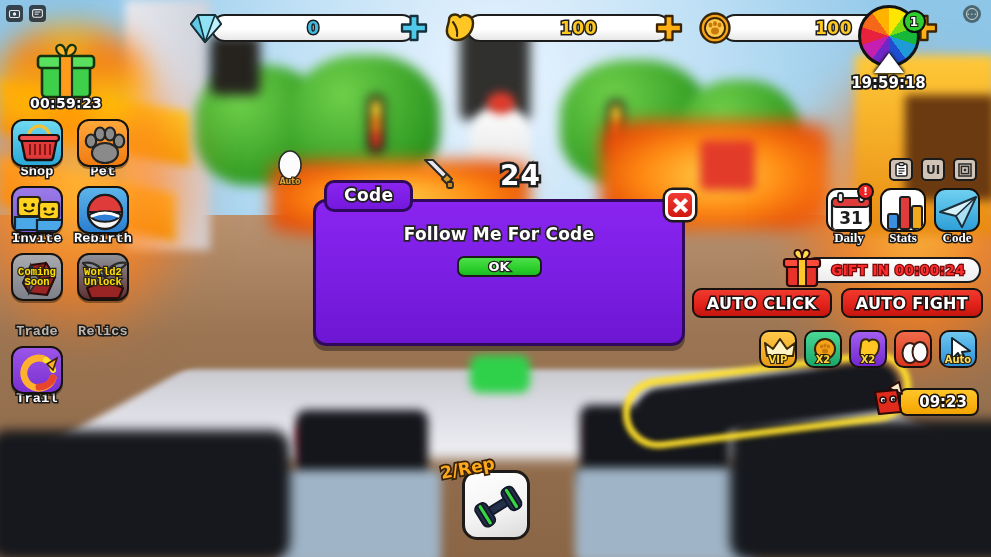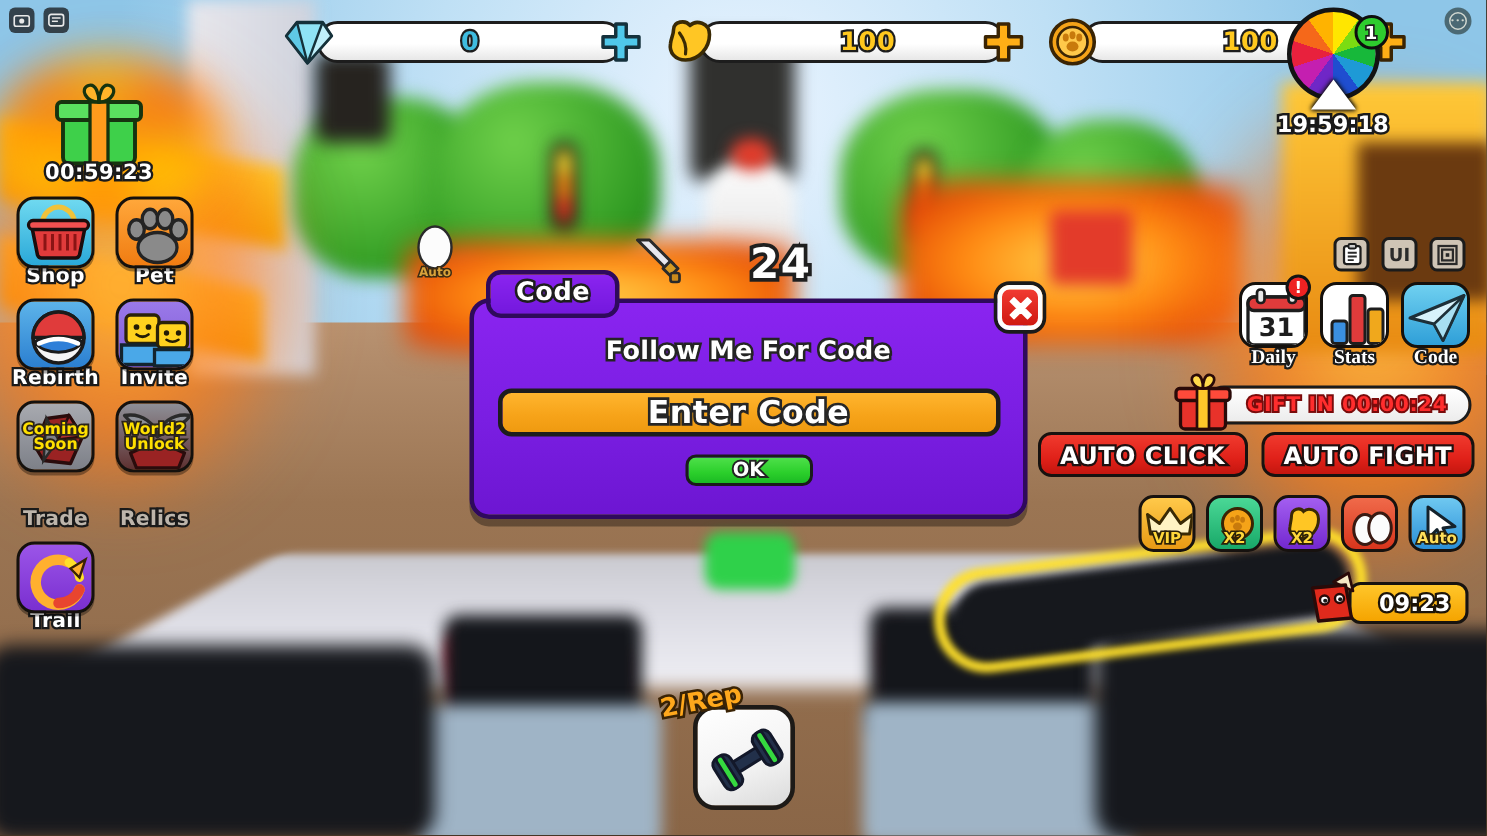--- a/index.html
+++ b/index.html
@@ -102,35 +102,35 @@
     color:#3fbce0;
   }
   .cur-val.gold { color:#ffc81e;margin-left:20px; }
   .cur-icon { position:relative; z-index:3; width:40px; height:40px; }
   .cur-plus {
     position:absolute; right:-13px; top:50%; transform:translateY(-50%);
     z-index:4; width:30px; height:30px;
   }
 
   
-  .left-bar { position:absolute; left:4px; top:55px; z-index:30; width:140px; }
+  .left-bar { position:absolute; left:4px; top:43px; z-index:30; width:140px; }
   .gift-block { position:relative; width:80px; margin-left:22px; text-align:center; }
   .gift-glow {
     position:absolute; left:-30px; top:-18px; width:150px;height:110px;
     background:conic-gradient(from 0deg,#ffb300,#ff6a00,#ffd000,#ff8a00,#ffc400,#ff7a00,#ffb300);
     filter:blur(14px); opacity:.85; border-radius:50%;
   }
   .gift-ico { position:relative; width:66px; height:56px; margin:0 auto; }
   .timer-txt {
     position:relative; margin-top:-4px;
     font-weight:bold; font-size:14px; color:#ffffff;
     -webkit-text-stroke:3.2px #1a1a1a; paint-order:stroke fill;
     letter-spacing:.3px;
   }
-  .btn-grid { display:flex; flex-wrap:wrap; width:140px; margin-top:8px; }
+  .btn-grid { display:flex; flex-wrap:wrap; width:140px; margin-top:8px;font-family:Liberation Mono, monospace; }
   .side-btn {
     width:66px; position:relative; text-align:center; margin-bottom:7px;
     cursor:pointer;
   }
   .side-btn .sq {
     width:52px;height:48px;margin:0 auto; border-radius:12px;
     border:2.5px solid #15110d; position:relative; overflow:hidden;
     box-shadow:0 2px 0 rgba(0,0,0,.35);
   }
   .side-btn .lbl {
@@ -496,32 +496,20 @@
         <div class="sq" style="background:linear-gradient(180deg,#ffa73a,#f07c12);">
           <svg width="52" height="48" viewBox="0 0 52 48">
             <ellipse cx="26" cy="32" rx="13" ry="10" fill="#8a8a8a" stroke="#232323" stroke-width="2.2"></ellipse>
             <ellipse cx="12" cy="20" rx="5.2" ry="6.5" fill="#8a8a8a" stroke="#232323" stroke-width="2.2"></ellipse>
             <ellipse cx="21" cy="13" rx="5.2" ry="6.5" fill="#8a8a8a" stroke="#232323" stroke-width="2.2"></ellipse>
             <ellipse cx="31" cy="13" rx="5.2" ry="6.5" fill="#8a8a8a" stroke="#232323" stroke-width="2.2"></ellipse>
             <ellipse cx="40" cy="20" rx="5.2" ry="6.5" fill="#8a8a8a" stroke="#232323" stroke-width="2.2"></ellipse>
           </svg>
         </div>
         <div class="lbl">Pet</div>
-      </div>
-
-      <div class="side-btn">
-        <div class="sq" style="background:linear-gradient(180deg,#5db4ea,#2b7fd0);">
-          <svg width="52" height="48" viewBox="0 0 52 48">
-            <circle cx="26" cy="24" r="17" fill="#f5f5f5" stroke="#1b1b1b" stroke-width="2.4"></circle>
-            <path d="M9 24 a17 17 0 0 1 34 0 Z" fill="#e03b3b" stroke="#1b1b1b" stroke-width="2.2"></path>
-            <path d="M10 27 C16 36, 36 36, 42 27 C36 22, 16 22, 10 27 Z" fill="#2f7fd8" stroke="#1b1b1b" stroke-width="2"></path>
-            <path d="M13 28 q13 -6 26 0" fill="none" stroke="#fff" stroke-width="3" stroke-linecap="round"></path>
-          </svg>
-        </div>
-        <div class="lbl">Rebirth</div>
       </div>
 
       <div class="side-btn">
         <div class="sq" style="background:linear-gradient(180deg,#9b7ae8,#7d5ad8);">
           <svg width="52" height="48" viewBox="0 0 52 48">
             <rect x="5" y="9" width="22" height="19" rx="3" fill="#ffd21e" stroke="#2a2208" stroke-width="2.2"></rect>
             <circle cx="12" cy="17" r="1.9" fill="#231c05"></circle>
               <circle cx="20" cy="17" r="1.9" fill="#231c05"></circle>
             <path d="M12 22 q4 3 8 0" fill="none" stroke="#231c05" stroke-width="1.8" stroke-linecap="round"></path>
             <path d="M2 29 h28 v13 h-28 Z" fill="#4aa8e8" stroke="#13242e" stroke-width="2.2"></path>
@@ -529,20 +517,32 @@
             <circle cx="32" cy="21" r="1.8" fill="#231c05"></circle>
               <circle cx="40" cy="21" r="1.8" fill="#231c05"></circle>
             <path d="M32 25.5 q4 2.6 8 0" fill="none" stroke="#231c05" stroke-width="1.7" stroke-linecap="round"></path>
             <path d="M24 32 h25 v11 h-25 Z" fill="#4aa8e8" stroke="#13242e" stroke-width="2.2"></path>
           </svg>
         </div>
         <div class="lbl">Invite</div>
       </div>
 
       <div class="side-btn">
+        <div class="sq" style="background:linear-gradient(180deg,#5db4ea,#2b7fd0);">
+          <svg width="52" height="48" viewBox="0 0 52 48">
+            <circle cx="26" cy="24" r="17" fill="#f5f5f5" stroke="#1b1b1b" stroke-width="2.4"></circle>
+            <path d="M9 24 a17 17 0 0 1 34 0 Z" fill="#e03b3b" stroke="#1b1b1b" stroke-width="2.2"></path>
+            <path d="M10 27 C16 36, 36 36, 42 27 C36 22, 16 22, 10 27 Z" fill="#2f7fd8" stroke="#1b1b1b" stroke-width="2"></path>
+            <path d="M13 28 q13 -6 26 0" fill="none" stroke="#fff" stroke-width="3" stroke-linecap="round"></path>
+          </svg>
+        </div>
+        <div class="lbl">Rebirth</div>
+      </div>
+
+      <div class="side-btn">
         <div class="sq" style="background:linear-gradient(180deg,#a8aab0,#7d8088);">
           <svg width="52" height="48" viewBox="0 0 52 48">
             <path d="M10 28 L18 10 L33 8 L42 22 L34 40 L16 38 Z" fill="#9a2323" stroke="#2a0c0c" stroke-width="2.2" stroke-linejoin="round"></path>
             <path d="M18 10 L26 24 L16 38 Z" fill="#7d7f86" stroke="#2a2a2a" stroke-width="1.7"></path>
             <path d="M33 8 L42 22 L26 24 Z" fill="#b03030" stroke="#2a0c0c" stroke-width="1.7"></path>
           </svg>
           <div class="ov-text">
             <span>Coming</span>
             <span>Soon</span>
           </div>
@@ -764,17 +764,16 @@
   <div class="modal">
     <div class="modal-tab">
       <span>Code</span>
     </div>
     <div class="modal-close">
       <svg width="17" height="17" viewBox="0 0 17 17">
         <path d="M4 1.5 L8.5 6 L13 1.5 L15.5 4 L11 8.5 L15.5 13 L13 15.5 L8.5 11 L4 15.5 L1.5 13 L6 8.5 L1.5 4 Z" fill="#fff" stroke="#fff" stroke-width="1" stroke-linejoin="round"></path>
       </svg>
     </div>
     <div class="modal-title">Follow Me For Code</div>
-    <input class="code-input" type="text" placeholder="Enter Code" style="">
     <button class="ok-btn">OK</button>
   </div>
 
 </div>
 
 </body></html>

